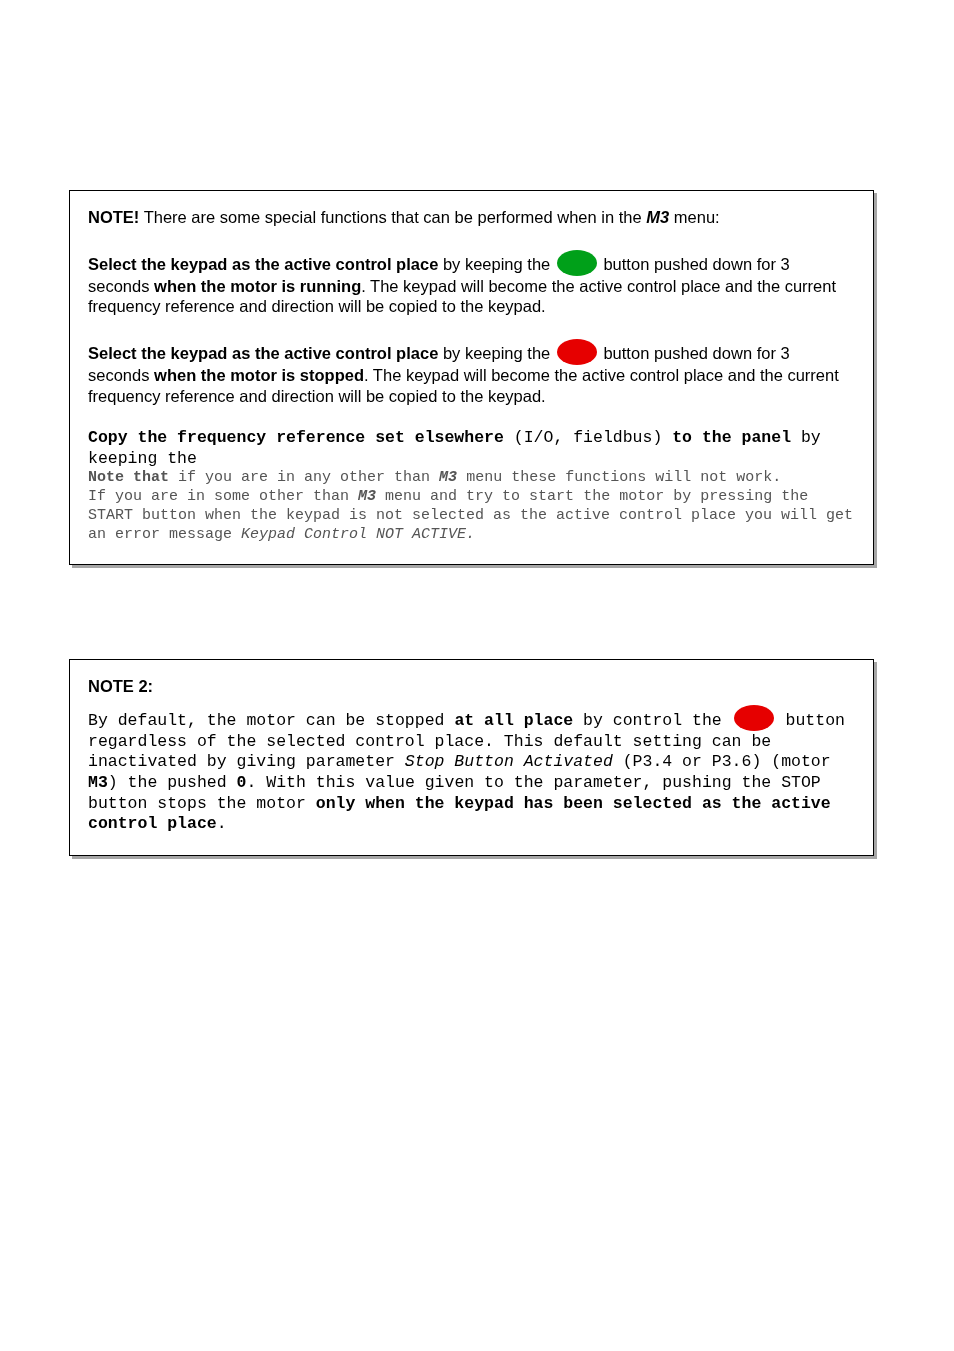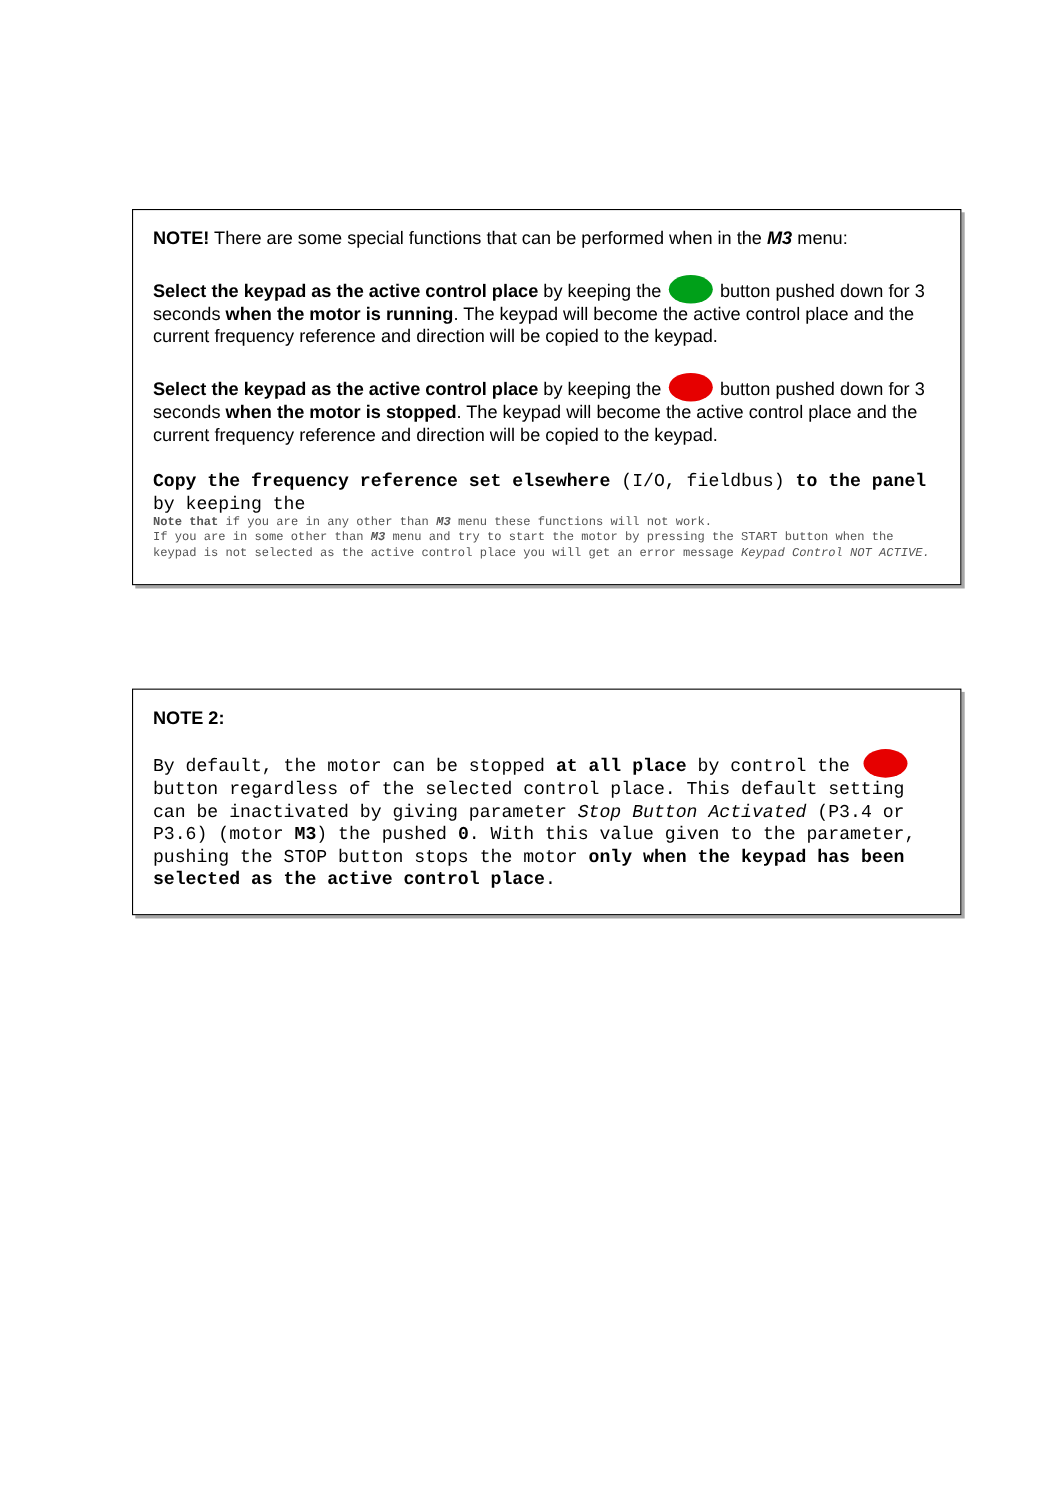--- a/index.html
+++ b/index.html
@@ -6,21 +6,21 @@
     margin: 0;
     padding: 0;
     background: #ffffff;
     font-family: "Trebuchet MS", "Lucida Sans Unicode", "Lucida Grande", sans-serif;
     color: #000;
   }
   .page {
     width: 954px;
     min-height: 1351px;
     box-sizing: border-box;
-    padding: 190px 80px 60px 120px;
+    padding: 190px 80px 60px 69px;
     position: relative;
   }
   .note-box {
     border: 1.5px solid #000;
     position: relative;
     padding: 16px 18px 20px 18px;
     box-sizing: border-box;
     box-shadow: 3px 3px 0 0 rgba(0,0,0,0.35);
     background: #fff;
     font-size: 16.5px;
@@ -36,21 +36,21 @@
   .note-box p {
     margin: 0 0 22px 0;
   }
   .note-box p.tight {
     margin-bottom: 0;
     font-family: Liberation Mono, monospace;
   }
   .bold { font-weight: 700; }
   .ital { font-style: italic; margin-top: 12px; }
   .bital { font-style: italic; font-weight: 700; }
-  .grey { color: #555; font-size: 11px; line-height: 1.25; }
+  .grey { color: #555; font-size: 15px; line-height: 1.25; }
   .icon {
     display: inline-block;
     vertical-align: text-bottom;
   }
   .oval-green {
     width: 40px;
     height: 26px;
     background: #00a019;
     border-radius: 50% / 50%;
     display: inline-block;
@@ -126,21 +126,21 @@
       <span>menu these functions will not work.</span><br>
       <span>If you are in some other than</span>
       <span class="bital" style="color:#555">M3</span>
       <span>menu and try to start the motor by pressing the START button when the keypad is not selected as the active control place you will get an error message</span>
       <span class="ital">Keypad Control NOT ACTIVE.</span>
     </p>
 
   </div>
 
   <div class="note-box">
-    <p style="margin-bottom:18px">
+    <p style="margin-bottom:8px">
       <span class="bold">NOTE 2:</span>
     </p>
     <p class="tight">
       <span>By default, the motor can be stopped</span>
       <span class="bold">at all place</span>
       <span>by control the</span>
       <span class="icon oval-red"></span>
       <span>button regardless of the selected control place. This default setting can be inactivated by giving parameter</span>
       <span class="ital">Stop Button Activated</span>
       <span>(P3.4 or P3.6) (motor</span>

